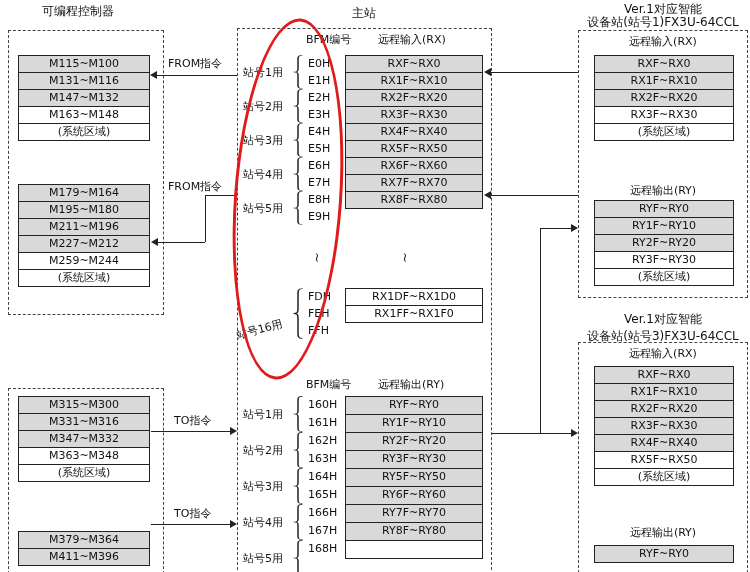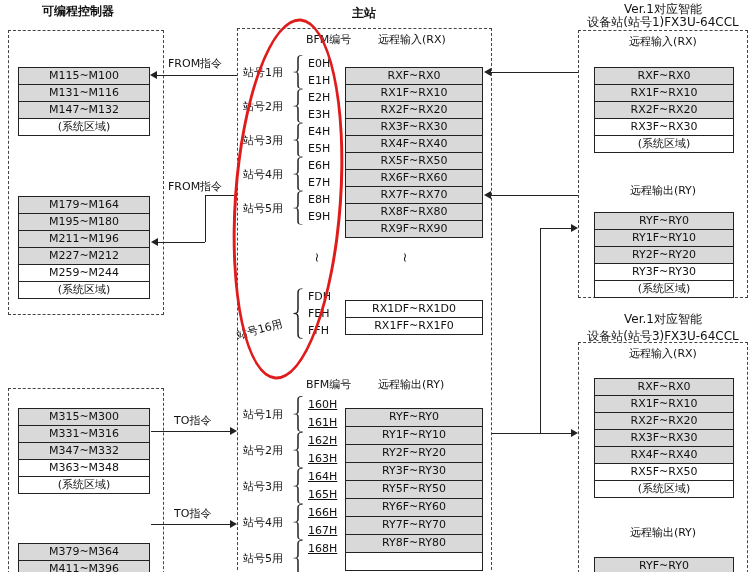--- a/index.html
+++ b/index.html
@@ -2,28 +2,28 @@
 <html><head>
 <meta charset="utf-8">
 <style>
   * { margin:0; padding:0; box-sizing:border-box; }
   body { font-family:"DejaVu Sans","Liberation Sans",sans-serif; background:#fff; }
   #canvas { position:relative; width:750px; height:572px; overflow:hidden; background:#fff; color:#111; }
   .dash { position:absolute; border:1px dashed #444; }
   .stack { position:absolute; }
   .cell { height:18px; margin-top:-1px; border:1px solid #222; background:#d9d9d9;
           font-size:11px; line-height:16px; text-align:center; white-space:nowrap; overflow:hidden; }
-  .stack > .cell:first-child { margin-top:12px; }
+  .stack > .cell:first-child { margin-top:0; }
   .cell.white { background:#fff; }
   .cell.h19 { height:19px; }
   .txtrow { height:17px; font-size:11px; line-height:17px; white-space:nowrap; }
-  .txtrow18 { height:18px; font-size:11px; line-height:18px; white-space:nowrap;text-decoration:underline; }
+  .txtrow18 { height:18px; font-size:11px; line-height:18px; white-space:nowrap; }
   .lbl { position:absolute; font-size:11px; white-space:nowrap; }
   .hdrc { position:absolute; font-size:11px; text-align:center; white-space:nowrap; }
-  .title { position:absolute; font-size:12px; white-space:nowrap;font-weight:bold; }
+  .title { position:absolute; font-size:12px; white-space:nowrap; }
   .titlec { position:absolute; font-size:12px; text-align:center; white-space:nowrap; }
   .hline { position:absolute; border-top:1px solid #222; height:0; }
   .vline { position:absolute; border-left:1px solid #222; width:0; }
   .ah { position:absolute; width:0; height:0; }
   .ah.left  { border-top:4px solid transparent; border-bottom:4px solid transparent; border-right:7px solid #222; }
   .ah.right { border-top:4px solid transparent; border-bottom:4px solid transparent; border-left:7px solid #222; }
   .brace { position:absolute; width:10px; }
   .brace svg { width:100%; height:100%; display:block; }
   .ellipse { position:absolute; border:3px solid #e01b1b; border-radius:50%; transform:rotate(4deg); z-index:10; }
   .tilde { position:absolute; font-size:13px; transform:rotate(90deg); }
@@ -41,20 +41,21 @@
   <div class="titlec" style="left:578px;top:311px;width:170px">Ver.1对应智能</div>
   <div class="titlec" style="left:578px;top:328px;width:170px">设备站(站号3)FX3U-64CCL</div>
 
   <div class="dash" style="left:8px;top:30px;width:156px;height:285px"></div>
   <div class="dash" style="left:8px;top:388px;width:156px;height:196px"></div>
 
   <div class="stack" style="left:18px;top:55px;width:132px">
     <div class="cell">M115~M100</div>
     <div class="cell">M131~M116</div>
     <div class="cell">M147~M132</div>
+    <div class="cell white">M163~M148</div>
     <div class="cell white">(系统区域)</div>
   </div>
 
   <div class="stack" style="left:18px;top:184px;width:132px">
     <div class="cell">M179~M164</div>
     <div class="cell">M195~M180</div>
     <div class="cell">M211~M196</div>
     <div class="cell">M227~M212</div>
     <div class="cell white">M259~M244</div>
     <div class="cell white">(系统区域)</div>
@@ -144,21 +145,20 @@
   <div class="stack" style="left:345px;top:55px;width:138px">
     <div class="cell">RXF~RX0</div>
     <div class="cell">RX1F~RX10</div>
     <div class="cell">RX2F~RX20</div>
     <div class="cell">RX3F~RX30</div>
     <div class="cell">RX4F~RX40</div>
     <div class="cell">RX5F~RX50</div>
     <div class="cell">RX6F~RX60</div>
     <div class="cell">RX7F~RX70</div>
     <div class="cell">RX8F~RX80</div>
-    <div class="cell">RX9F~RX90</div>
   </div>
 
   <div class="tilde" style="left:312px;top:250px">~</div>
   <div class="tilde" style="left:400px;top:250px">~</div>
 
   <div class="lbl rot" style="left:236px;top:322px">站号16用</div>
   <div class="brace" style="left:293px;top:288px;height:51px">
       <svg viewBox="0 0 10 100" preserveAspectRatio="none">
         <path d="M9.5,1 C5,1 5,6 5,12 L5,40 C5,48 4.5,50 0.5,50 C4.5,50 5,52 5,60 L5,88 C5,94 5,99 9.5,99" fill="none" stroke="#222" stroke-width="1.5"></path>
       </svg>

